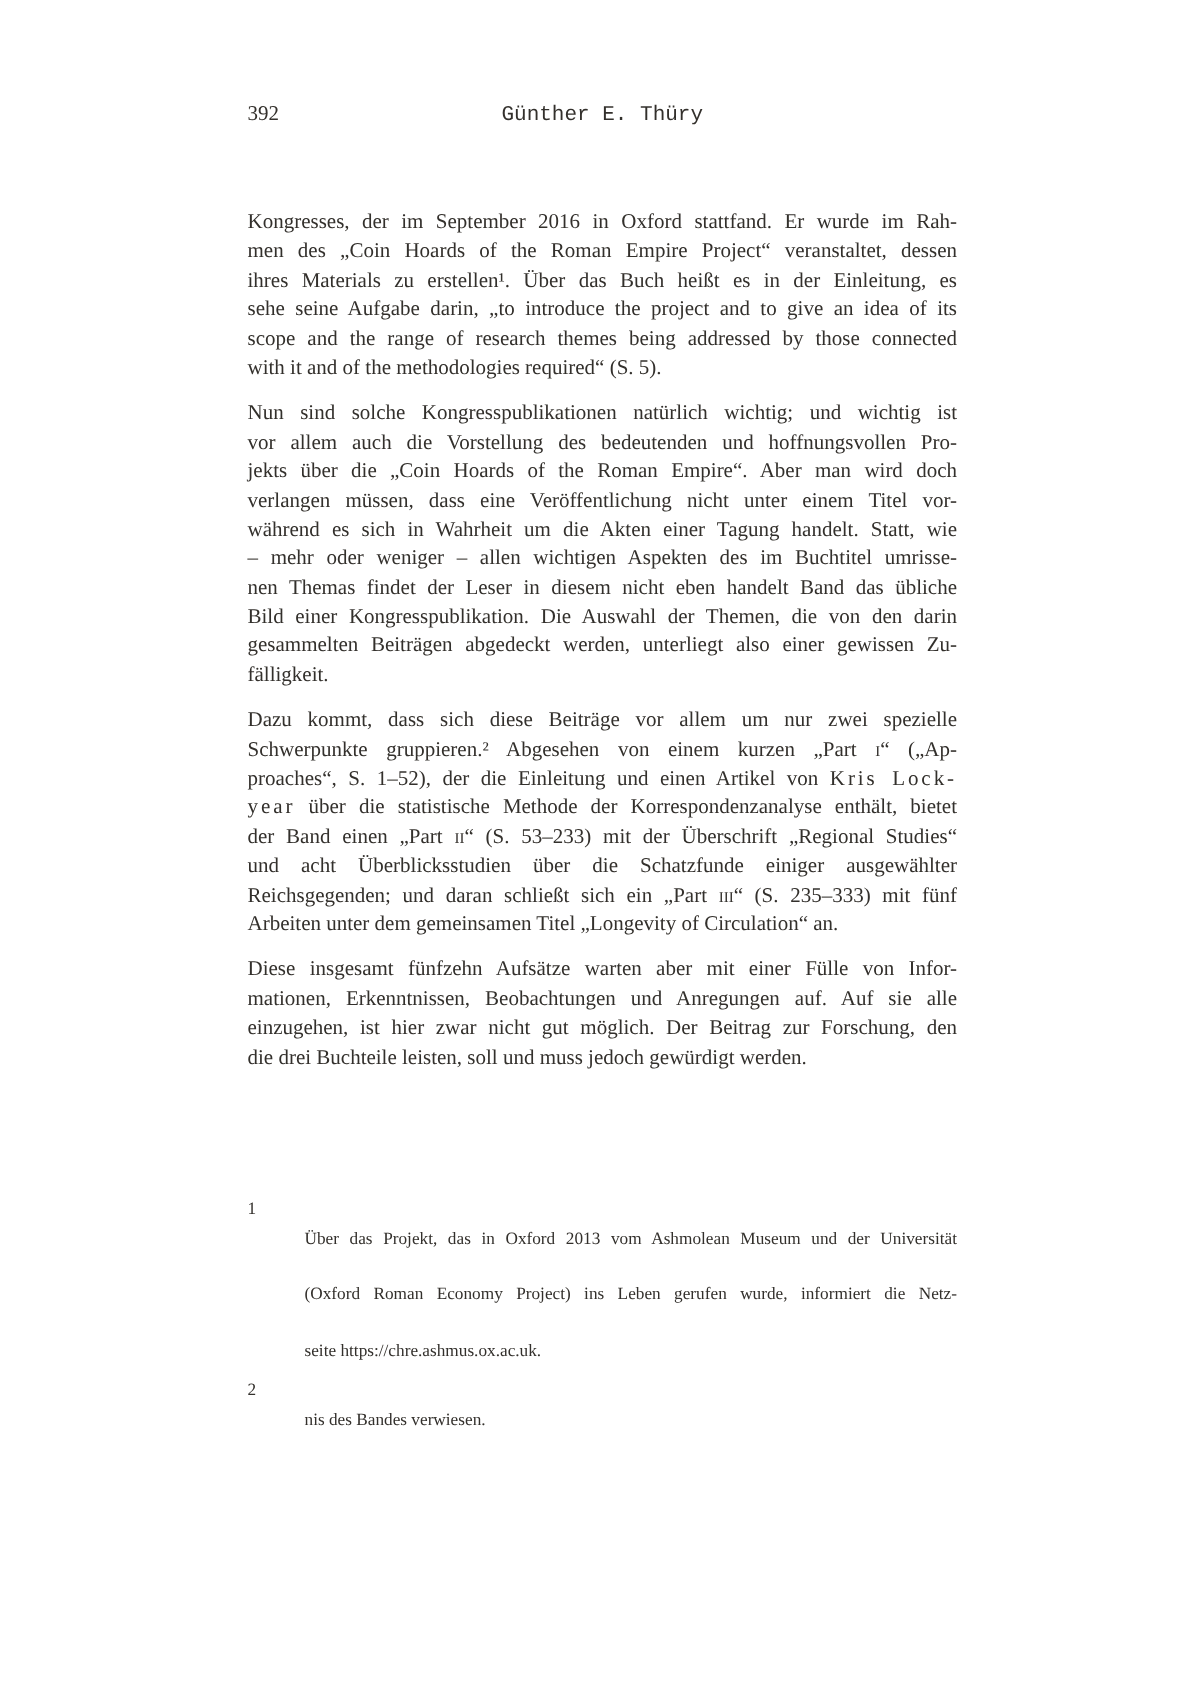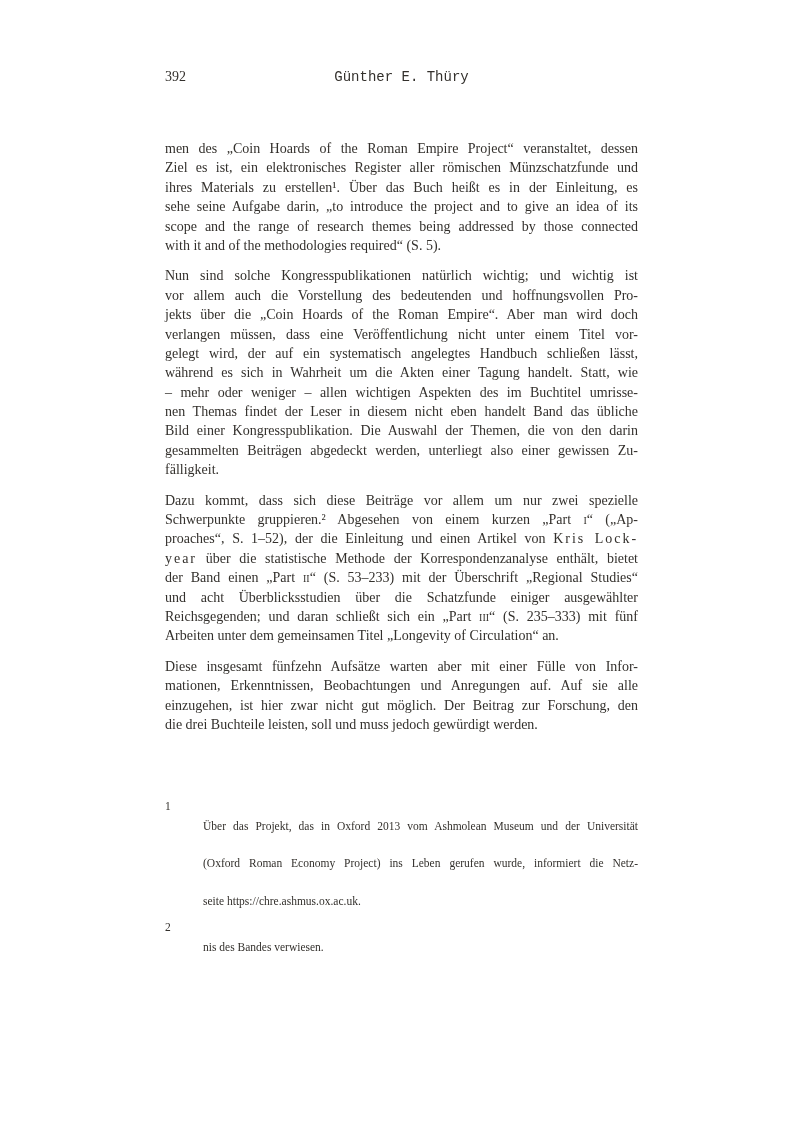--- a/index.html
+++ b/index.html
@@ -61,33 +61,32 @@
 </head>
 <body>
 
 <div class="page">
   <div class="header">
     <span class="pagenum">392</span>
     <span class="running">Günther E. Thüry</span>
   </div>
   <div class="body-text" id="body-text">
       <div class="para">
+        <div class="line">Kongresses, der im September 2016 in Oxford stattfand. Er wurde im Rah-</div>
         <div class="line">men des „Coin Hoards of the Roman Empire Project“ veranstaltet, dessen</div>
-        <div class="line">Ziel es ist, ein elektronisches Register aller römischen Münzschatzfunde und</div>
         <div class="line">ihres Materials zu erstellen¹. Über das Buch heißt es in der Einleitung, es</div>
         <div class="line">sehe seine Aufgabe darin, „to introduce the project and to give an idea of its</div>
         <div class="line">scope and the range of research themes being addressed by those connected</div>
         <div class="line last">with it and of the methodologies required“ (S. 5).</div>
       </div>
       <div class="para">
         <div class="line">Nun sind solche Kongresspublikationen natürlich wichtig; und wichtig ist</div>
         <div class="line">vor allem auch die Vorstellung des bedeutenden und hoffnungsvollen Pro-</div>
         <div class="line">jekts über die „Coin Hoards of the Roman Empire“. Aber man wird doch</div>
         <div class="line">verlangen müssen, dass eine Veröffentlichung nicht unter einem Titel vor-</div>
-        <div class="line">gelegt wird, der auf ein systematisch angelegtes Handbuch schließen lässt,</div>
         <div class="line">während es sich in Wahrheit um die Akten einer Tagung handelt. Statt, wie</div>
         <div class="line">– mehr oder weniger – allen wichtigen Aspekten des im Buchtitel umrisse-</div>
         <div class="line">nen Themas findet der Leser in diesem nicht eben handelt Band das übliche</div>
         <div class="line">Bild einer Kongresspublikation. Die Auswahl der Themen, die von den darin</div>
         <div class="line">gesammelten Beiträgen abgedeckt werden, unterliegt also einer gewissen Zu-</div>
         <div class="line last">fälligkeit.</div>
       </div>
       <div class="para">
         <div class="line">Dazu kommt, dass sich diese Beiträge vor allem um nur zwei spezielle</div>
         <div class="line">Schwerpunkte gruppieren.² Abgesehen von einem kurzen „Part <span class="sc">i</span>“ („Ap-</div>

